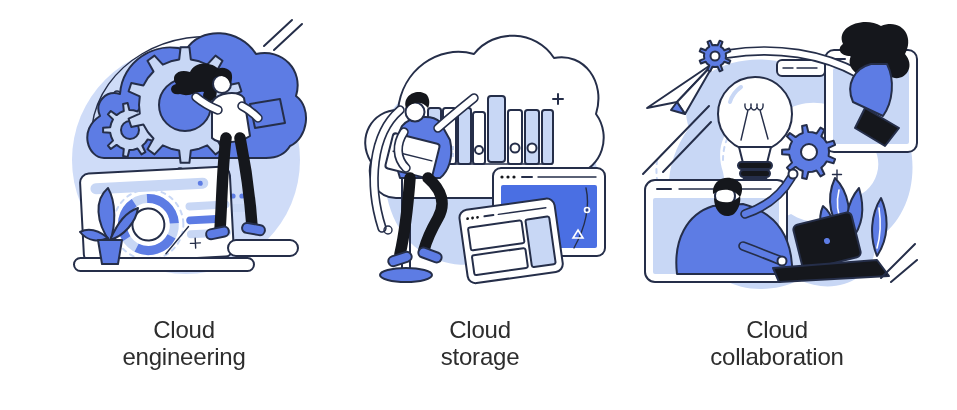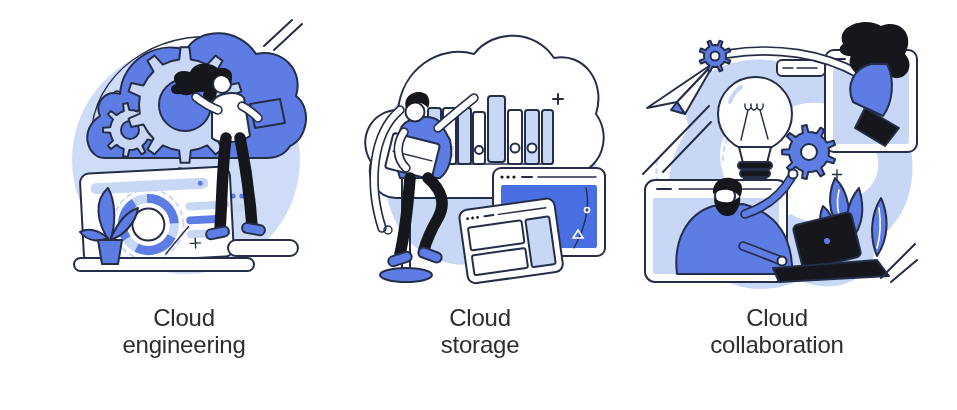--- a/index.html
+++ b/index.html
@@ -9,21 +9,21 @@
   html,body{margin:0;padding:0}
   body{
     width:957px;height:410px;background:var(--bg);overflow:hidden;position:relative;
     font-family:"Liberation Sans", sans-serif;
   }
   .panel{position:absolute;top:12px;display:flex;flex-direction:column;align-items:center}
   #panel-1{left:44px;width:280px}
   #panel-2{left:338px;width:284px}
   #panel-3{left:627px;width:300px}
   .caption{
-    font-size:24px;line-height:27px;color:var(--text);
+    margin-top:12px;font-size:24px;line-height:27px;color:var(--text);
     text-align:center;white-space:pre-line;letter-spacing:-0.2px;font-weight:400;
   }
   svg{display:block}
   
   .o{stroke:var(--outline);stroke-width:2;stroke-linecap:round;stroke-linejoin:round;fill:none}
   .thin{stroke-width:1.4}
   .fw{fill:#fff}.fb{fill:var(--blue)}.fl{fill:var(--light)}.fp{fill:var(--pale)}
   .fk{fill:var(--dark)}.fs{fill:var(--screen)}
   .limb{fill:none;stroke:var(--outline);stroke-width:9.5;stroke-linecap:round;stroke-linejoin:round}
   .limb2{fill:none;stroke-width:6.2;stroke-linecap:round;stroke-linejoin:round}

